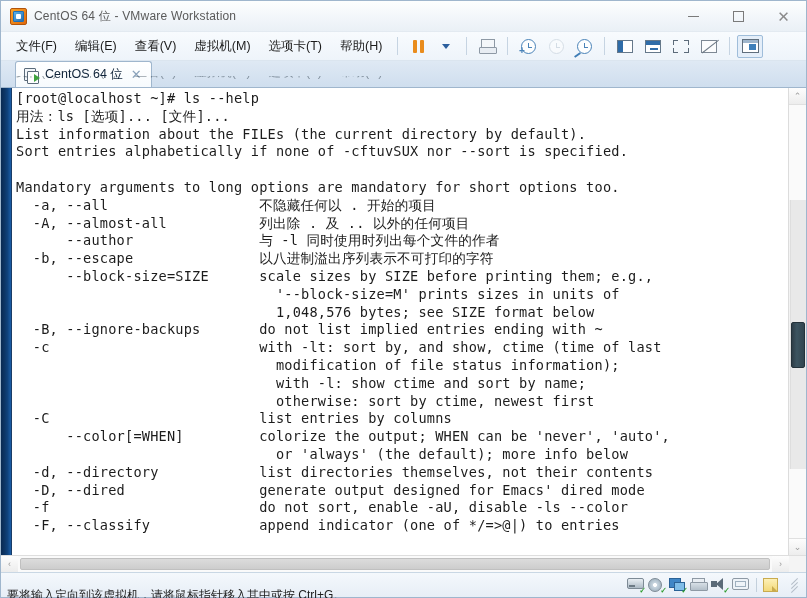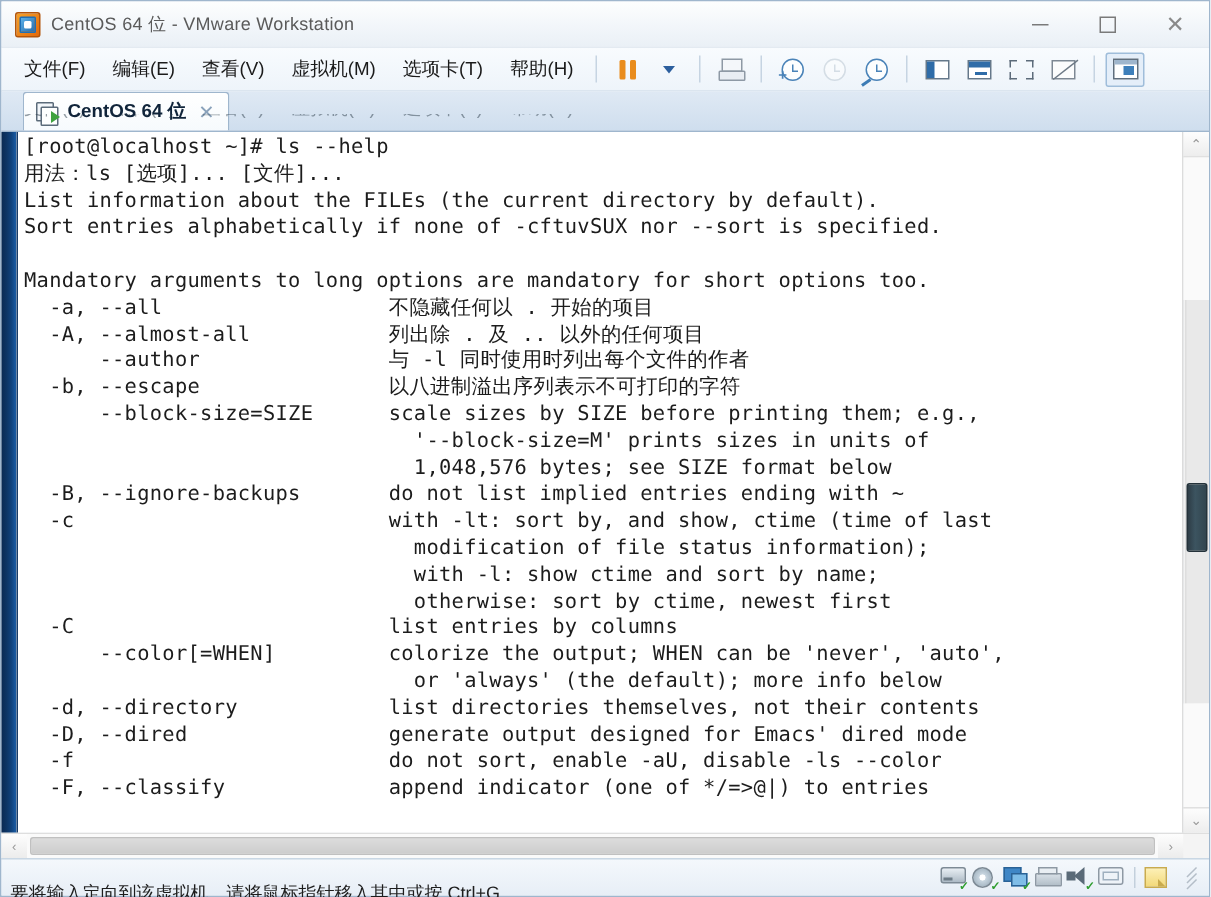--- a/index.html
+++ b/index.html
@@ -125,21 +125,21 @@
     height: 26px; display:flex; align-items:center; gap:6px;
     padding: 0 7px 0 8px;
     background: linear-gradient(to bottom,#ffffff 0%,#f6fafd 100%);
     border: 1px solid #9fb6cd; border-bottom:none;
     border-radius: 3px 3px 0 0;
   }
   .tab-icon { width:15px;height:14px;position:relative;flex:0 0 auto; }
   .tab-icon::before{content:"";position:absolute;left:0;top:0;width:10px;height:11px;border:1.4px solid #5b6b7a;background:#f2f6fa;border-radius:1px;}
   .tab-icon::after{content:"";position:absolute;left:3px;top:3px;width:10px;height:11px;border:1.4px solid #5b6b7a;background:#fdfefe;border-radius:1px;}
   .tab-play{position:absolute;right:-1px;bottom:0px;width:0;height:0;border-left:6px solid #3fa23f;border-top:4px solid transparent;border-bottom:4px solid transparent;z-index:2;}
-  .tab-label { font-size:12.5px; font-weight:bold; color:#10243a; white-space:nowrap;text-align:center; }
+  .tab-label { font-size:12.5px; font-weight:normal; color:#10243a; white-space:nowrap;text-align:center; }
   .tab-close { font-size:13px; color:#8aa2bb; padding:0 2px; line-height:1; }
 
   
   .ghost-menu {
     position:absolute; left:0; right:0; bottom:-1px; height:12px;
     overflow:hidden; pointer-events:none;
   }
   .ghost-menu .inner {
     position:absolute; left:6px; top:-16px;
     display:flex; align-items:center; opacity:.5;

